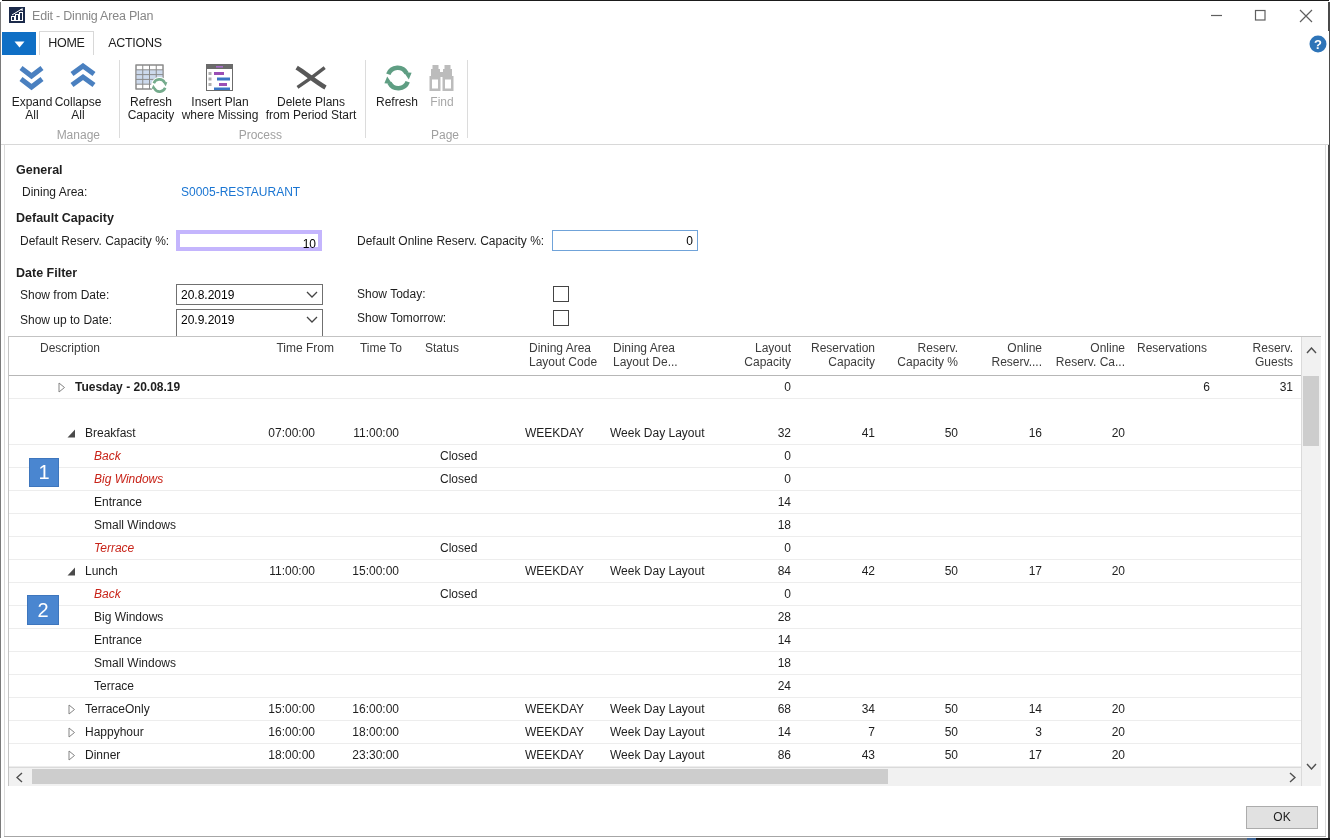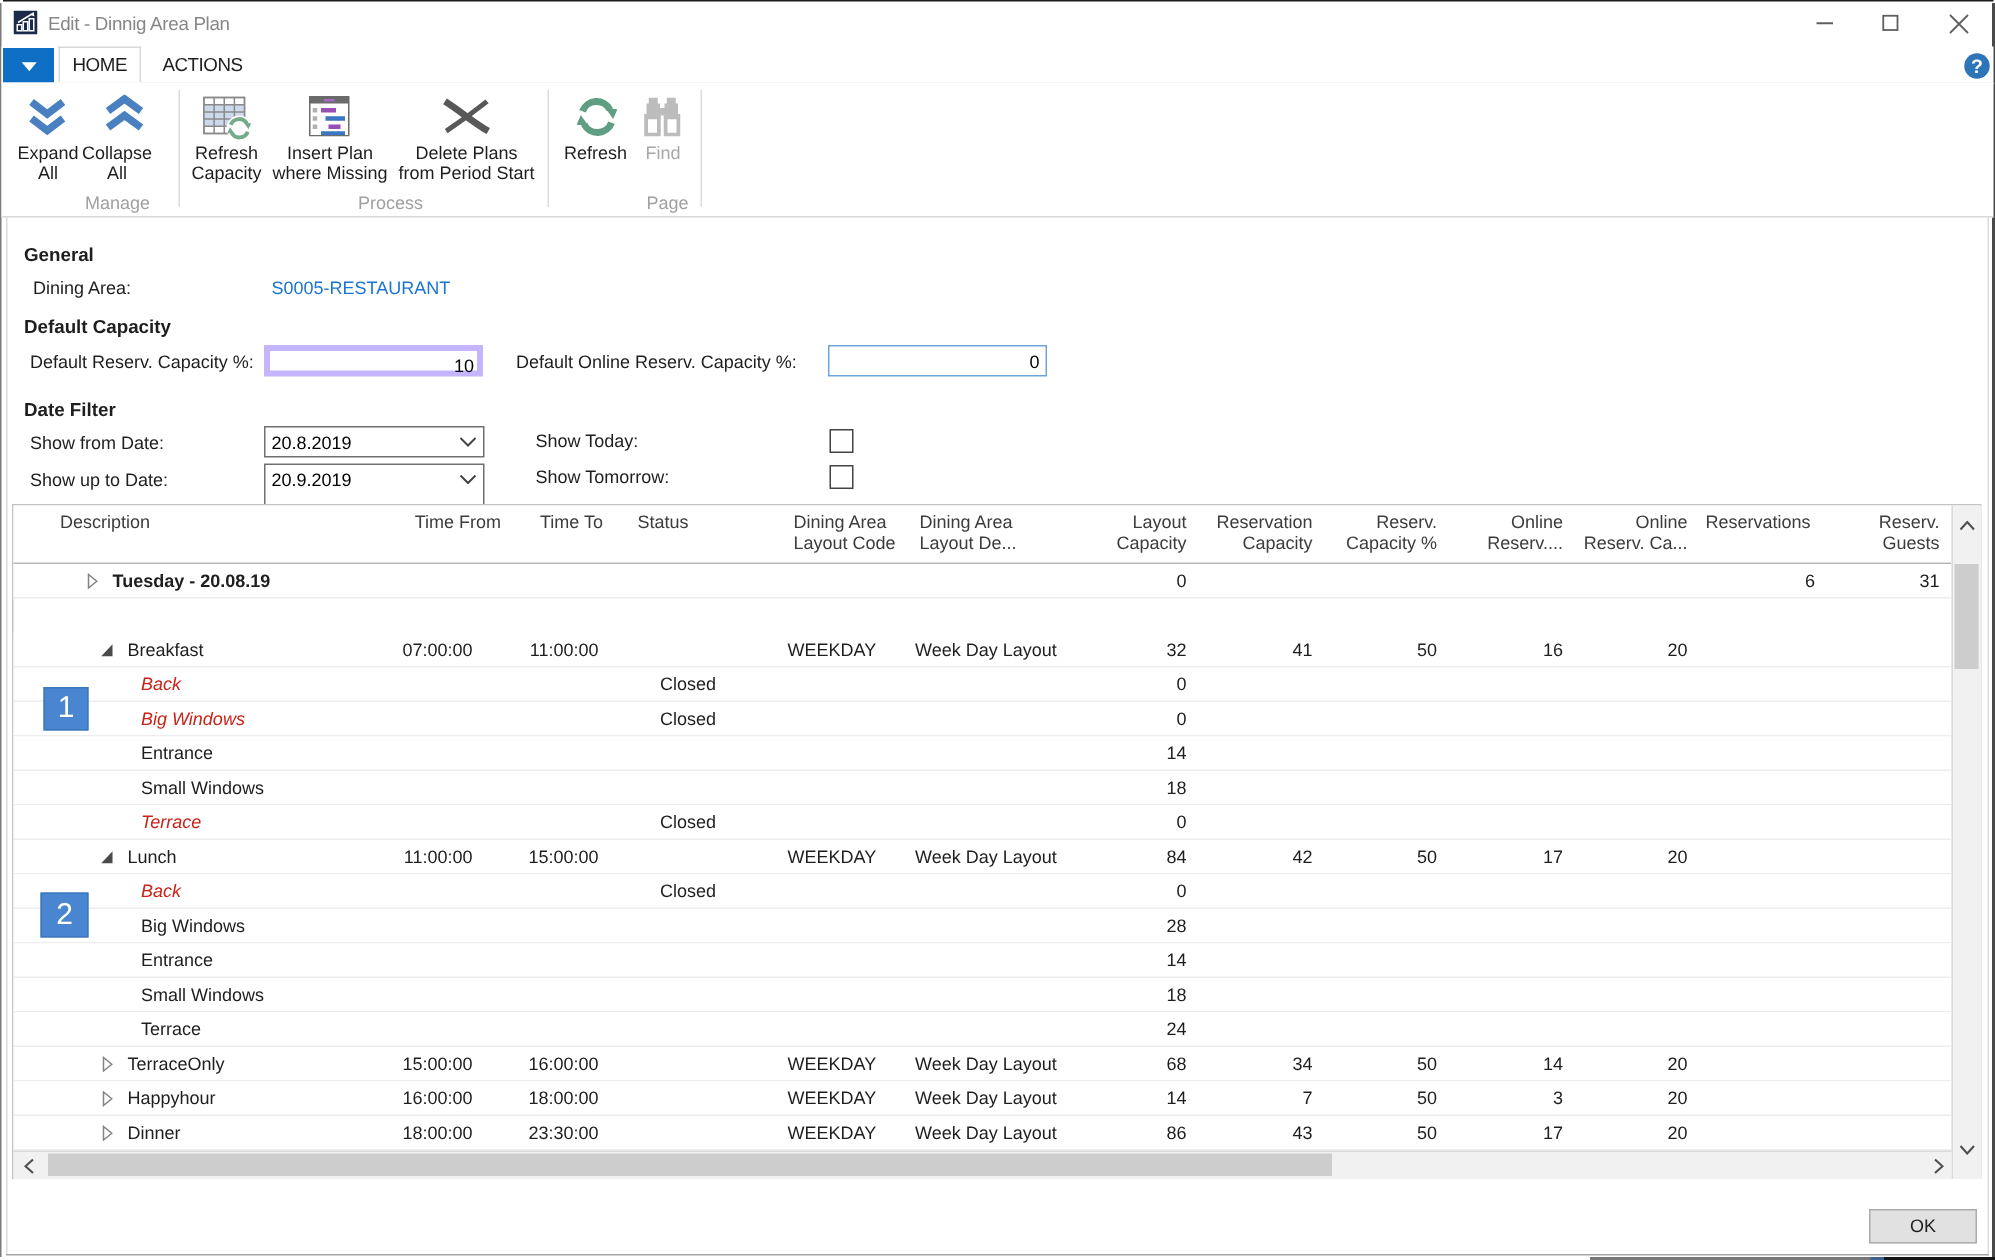--- a/index.html
+++ b/index.html
@@ -148,21 +148,21 @@
   <div class="abs" style="left:4px;top:145px;width:1px;height:691px;background:#dcdcdc;"></div>
   <div class="abs" style="left:1325px;top:145px;width:1px;height:691px;background:#dcdcdc;"></div>
   <div class="abs" style="left:4px;top:836px;width:1322px;height:1px;background:#a6a6a6;"></div>
 
   <div class="lbl bold" style="left:16px;top:163px;font-size:12.5px;">General</div>
   <div class="lbl" style="left:22px;top:185px;">Dining Area:</div>
   <div class="lbl" style="left:181px;top:185px;color:#1a75d2;">S0005-RESTAURANT</div>
   <div class="lbl bold" style="left:16px;top:211px;font-size:12.5px;">Default Capacity</div>
   <div class="lbl" style="left:20px;top:234px;">Default Reserv. Capacity %:</div>
   <div class="abs" style="left:176px;top:230px;width:146px;height:21px;border:4px solid #c4b5fd;background:#fff;font-size:12px;line-height:21px;text-align:right;padding-right:2px;box-sizing:border-box;">10</div>
-  <div class="lbl" style="left:344px;top:234px;">Default Online Reserv. Capacity %:</div>
+  <div class="lbl" style="left:357px;top:234px;">Default Online Reserv. Capacity %:</div>
   <div class="abs" style="left:552px;top:230px;width:146px;height:21px;border:1px solid #70a3d9;background:#fff;font-size:12px;line-height:21px;text-align:right;padding-right:4px;box-sizing:border-box;">0</div>
   <div class="lbl bold" style="left:16px;top:266px;font-size:12.5px;">Date Filter</div>
   <div class="lbl" style="left:20px;top:288px;">Show from Date:</div>
   <div class="abs" style="left:176px;top:284px;width:147px;height:21px;border:1px solid #707070;background:#fff;font-size:12px;line-height:20px;padding-left:4px;box-sizing:border-box;">20.8.2019</div>
   <svg class="abs" style="left:306px;top:291px" width="12" height="7" viewBox="0 0 12 7">
       <path d="M1 1 L6 6 L11 1" stroke="#444" stroke-width="1.3" fill="none"></path>
     </svg>
   <div class="lbl" style="left:20px;top:313px;">Show up to Date:</div>
   <div class="abs" style="left:176px;top:309px;width:147px;height:33px;border:1px solid #707070;background:#fff;font-size:12px;line-height:20px;padding-left:4px;box-sizing:border-box;">20.9.2019</div>
   <svg class="abs" style="left:306px;top:316px" width="12" height="7" viewBox="0 0 12 7">

